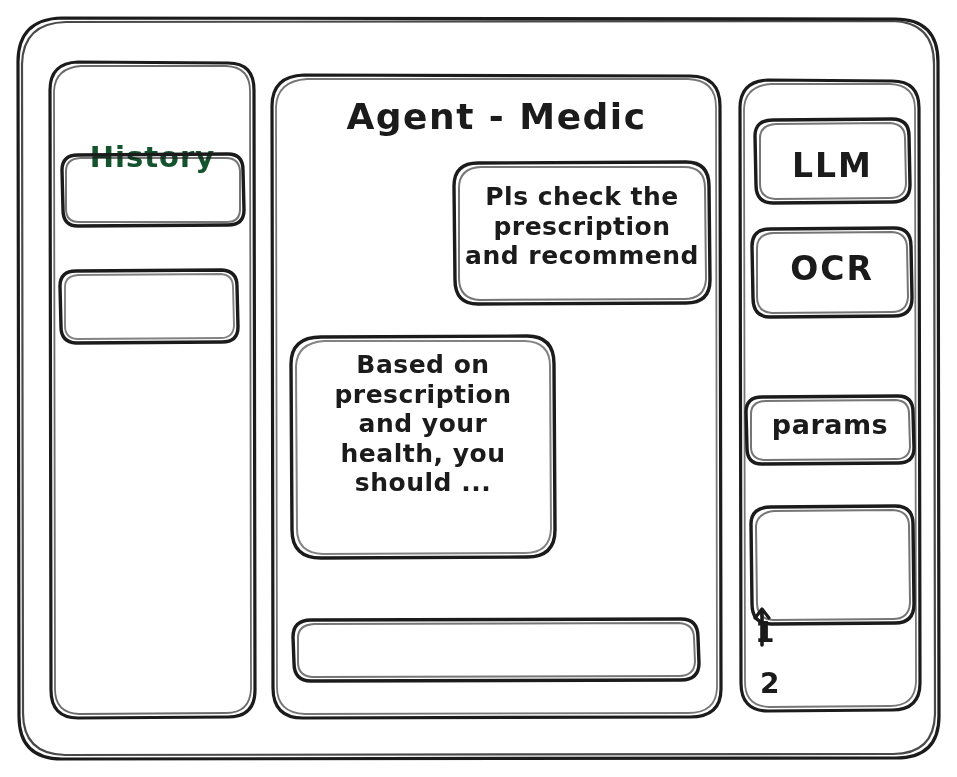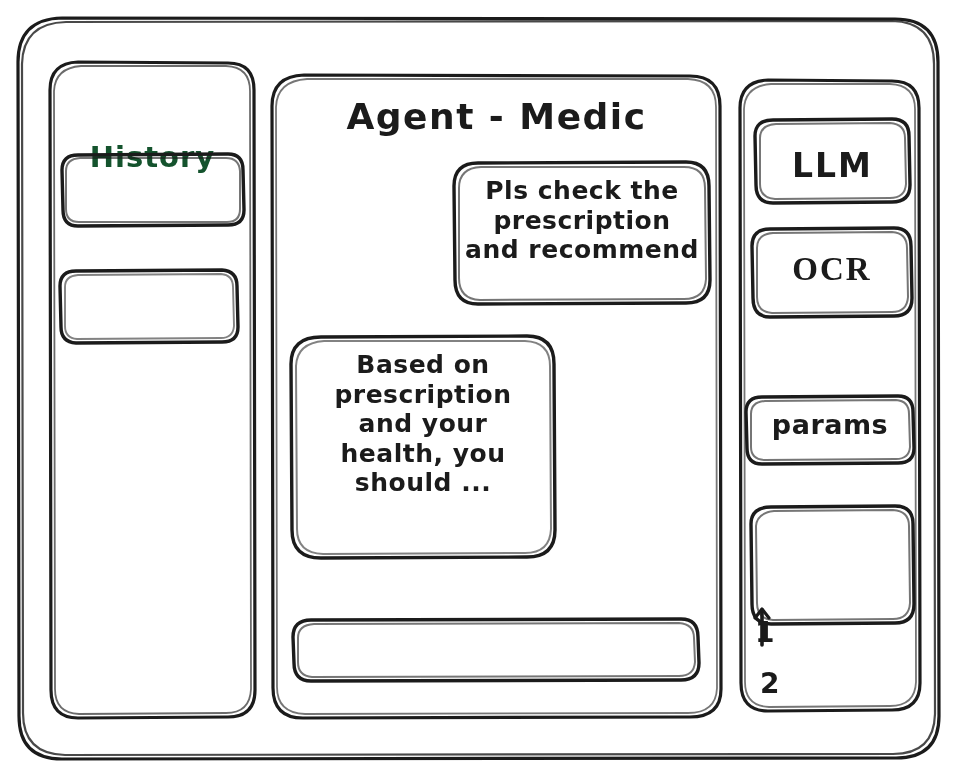--- a/index.html
+++ b/index.html
@@ -77,30 +77,30 @@
     font-size: 36px;
     font-weight: 700;
     color: #1b1b1b;
     letter-spacing: 1.5px;
   }
 
   #user-message   { left: 452px; top: 160px; width: 260px; height: 146px; }
   #agent-message  { left: 289px; top: 334px; width: 268px; height: 226px; }
   #chat-input     { left: 291px; top: 617px; width: 410px; height: 66px; }
 
-  #user-message .lbl  { top: 16px;  font-size: 25px; padding: 0 8px; text-align: center; }
+  #user-message .lbl  { top: 22px;  font-size: 25px; padding: 0 8px; text-align: center; }
   #agent-message .lbl { top: 16px;  font-size: 25px; padding: 0 14px; }
 
   #tool-llm       { left: 753px; top: 117px; width: 159px; height: 88px; }
   #tool-ocr       { left: 750px; top: 226px; width: 164px; height: 93px; }
   #tool-params    { left: 744px; top: 394px; width: 172px; height: 72px; }
   #doc-source     { left: 749px; top: 504px; width: 167px; height: 122px; }
 
   #tool-llm .lbl    { top: 23px; font-size: 33px; letter-spacing: 2px; margin-top: 7px; }
-  #tool-ocr .lbl    { top: 24px; font-size: 33px; letter-spacing: 2px; font-family: Liberation Serif, serif; }
+  #tool-ocr .lbl    { top: 24px; font-size: 33px; letter-spacing: 2px; }
   #tool-params .lbl { top: 15px; font-size: 27px; }
   #doc-source .lbl  { top: 14px; font-size: 31px; line-height: 1.35; }
 
   .doc-index {
     position: absolute;
     color: #1b1b1b;
     font-size: 28px;
     font-weight: 700;
   }
   #doc-index-1 { left: 755px; top: 616px; }

